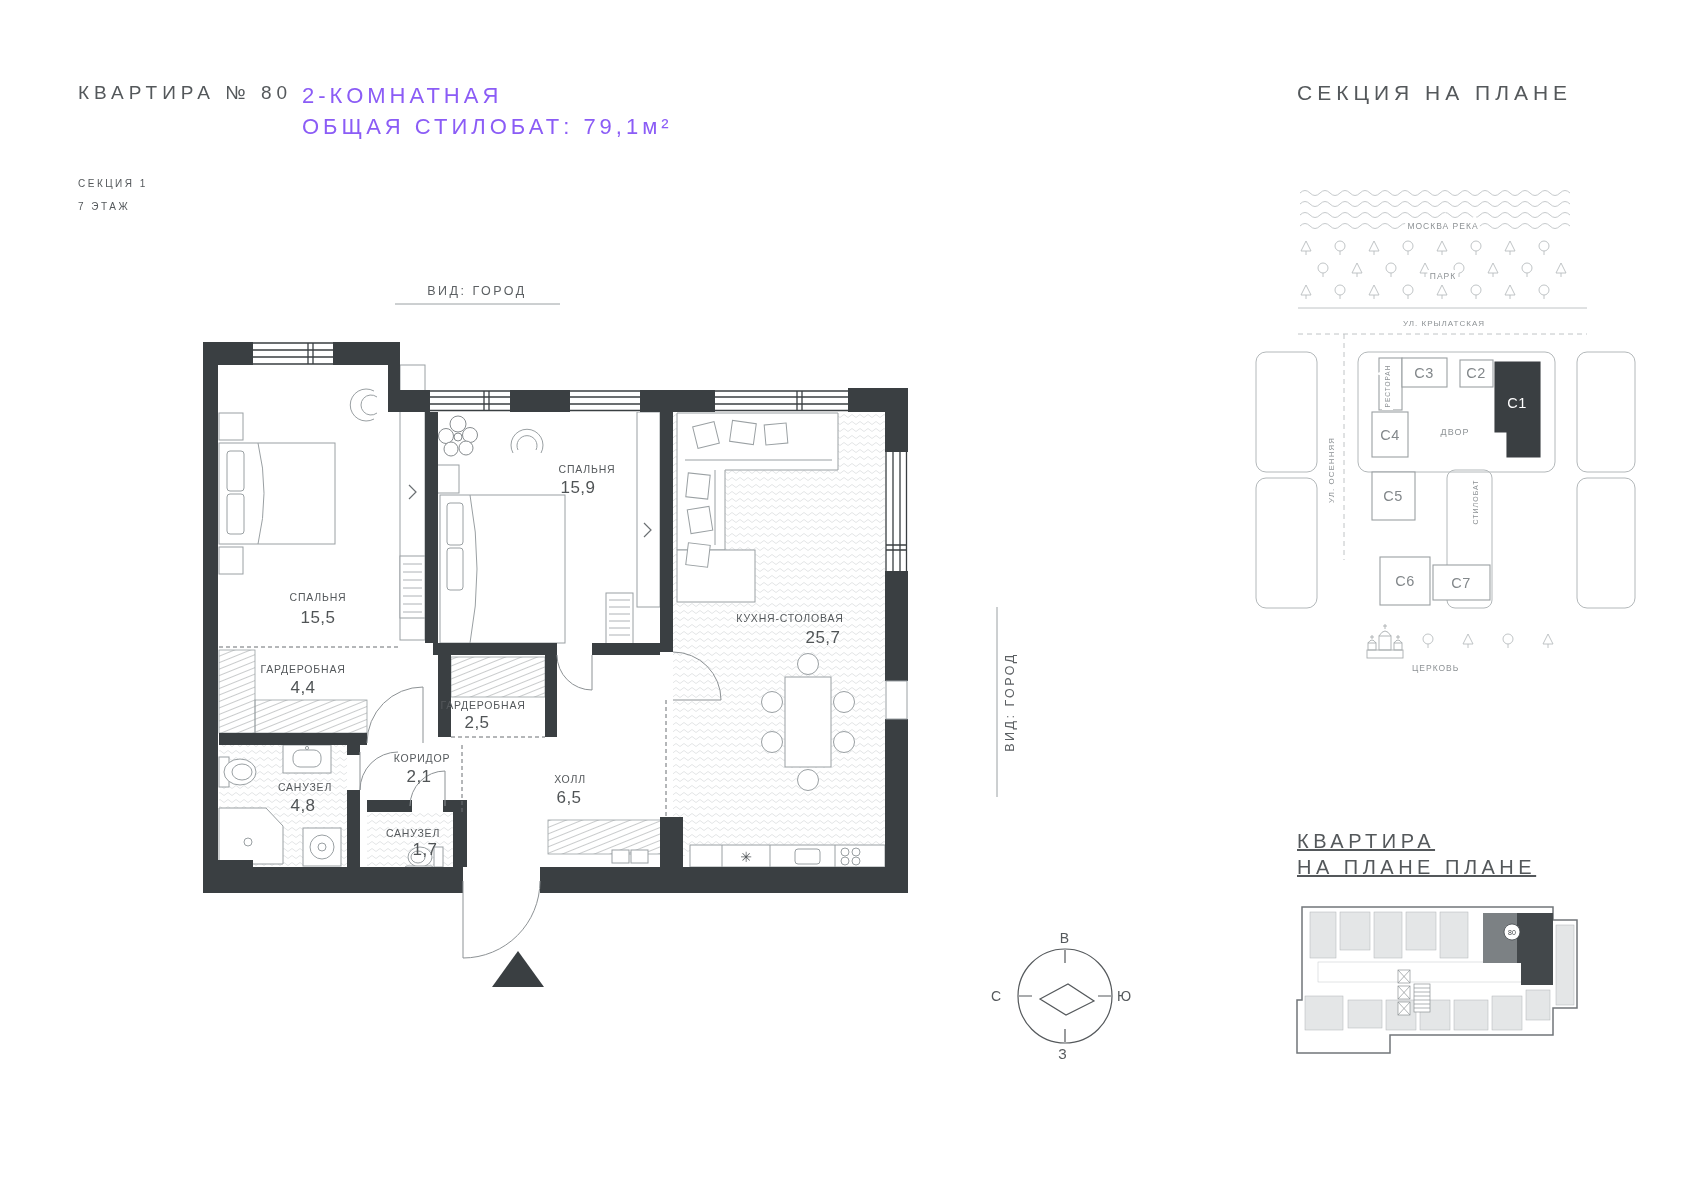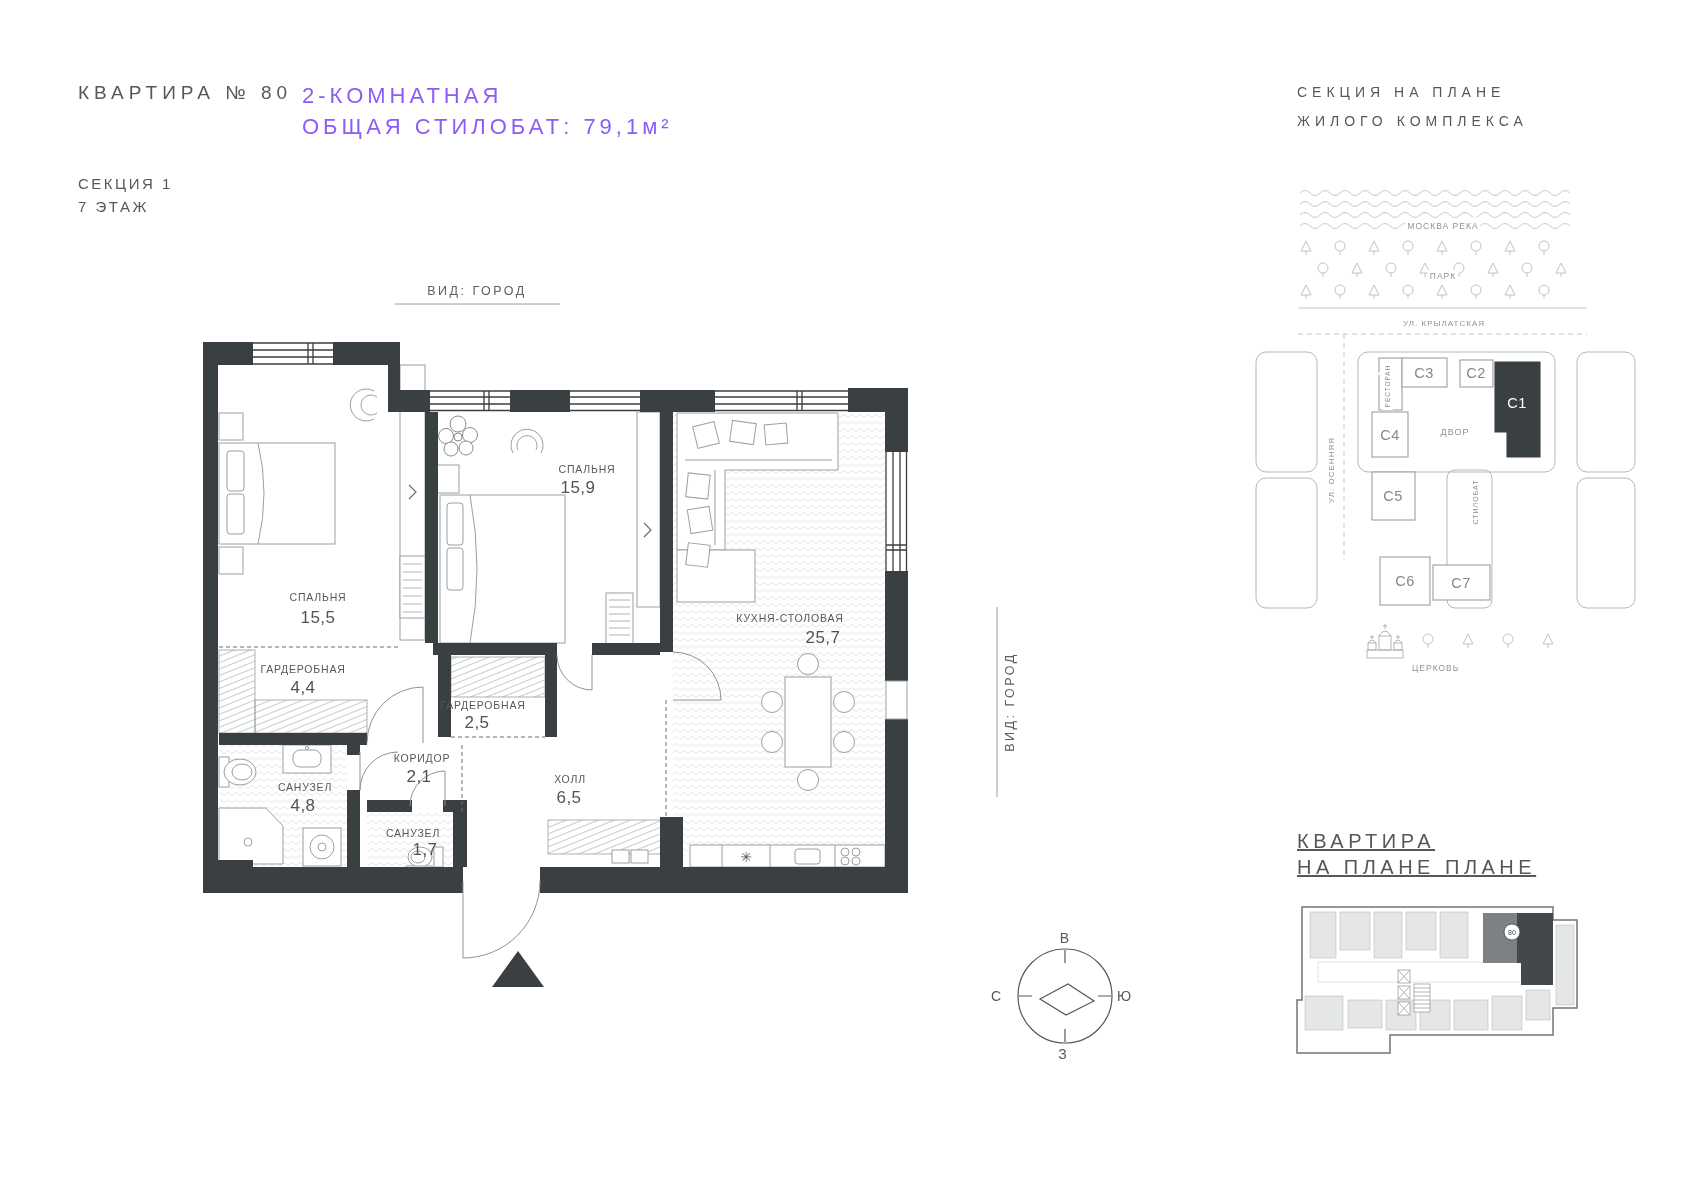--- a/index.html
+++ b/index.html
@@ -1,22 +1,22 @@
 <!DOCTYPE html>
 <html><head>
 <meta charset="utf-8">
 <style>
   html,body{margin:0;padding:0;background:#fff;}
   body{width:1683px;height:1190px;position:relative;overflow:hidden;
        font-family:"Liberation Sans",sans-serif;color:#53575a;}
   .abs{position:absolute;}
   .h1{font-size:19px;letter-spacing:5px;color:#54585b;white-space:nowrap;}
-  .h2{font-size:15px;letter-spacing:2.5px;color:#54585b;line-height:23px;white-space:nowrap;}
+  .h2{font-size:10px;letter-spacing:2.5px;color:#54585b;line-height:23px;white-space:nowrap;}
   .h1b{font-size:22px;letter-spacing:4px;color:#8b5cf6;line-height:31px;white-space:nowrap;}
-  .h3{font-size:14px;letter-spacing:5px;color:#54585b;line-height:29px;white-space:nowrap;}
+  .h3{font-size:21px;letter-spacing:5px;color:#54585b;line-height:29px;white-space:nowrap;}
   .h4{font-size:20px;letter-spacing:4.5px;color:#54585b;line-height:26px;white-space:nowrap;text-decoration:underline;}
   svg text{font-family:"Liberation Sans",sans-serif;}
   .rname{font-size:10.5px;letter-spacing:.8px;fill:#55595c;}
   .rarea{font-size:17px;letter-spacing:.5px;fill:#505456;}
   .vlabel{font-size:12.5px;letter-spacing:2.5px;fill:#5c6063;}
   .maplbl{font-size:8.5px;letter-spacing:1px;fill:#8d9295;paint-order:stroke;stroke:#fff;stroke-width:6px;}
   .seclbl{font-size:14.5px;letter-spacing:.5px;fill:#83888b;}
   .cmp{font-size:14px;fill:#55595c;letter-spacing:1px;}
 </style>
 </head>
@@ -28,21 +28,20 @@
   <div>7 ЭТАЖ</div>
 </div>
 
 <div class="abs h1b" style="left:302px;top:80px">
   <div>2-КОМНАТНАЯ</div>
   <div>ОБЩАЯ СТИЛОБАТ: 79,1м²</div>
 </div>
 
 <div class="abs h3" style="left:1297px;top:78px">
   <div>СЕКЦИЯ НА ПЛАНЕ</div>
-  <div>ЖИЛОГО КОМПЛЕКСА</div>
 </div>
 
 <div class="abs h4" style="left:1297px;top:828px">
   <div>КВАРТИРА</div>
   <div>НА ПЛАНЕ ПЛАНЕ</div>
 </div>
 
 <svg class="abs" style="left:185px;top:250px" width="975" height="810" viewBox="185 250 975 810">
   <defs>
     <pattern id="zig" width="16" height="7" patternUnits="userSpaceOnUse">

